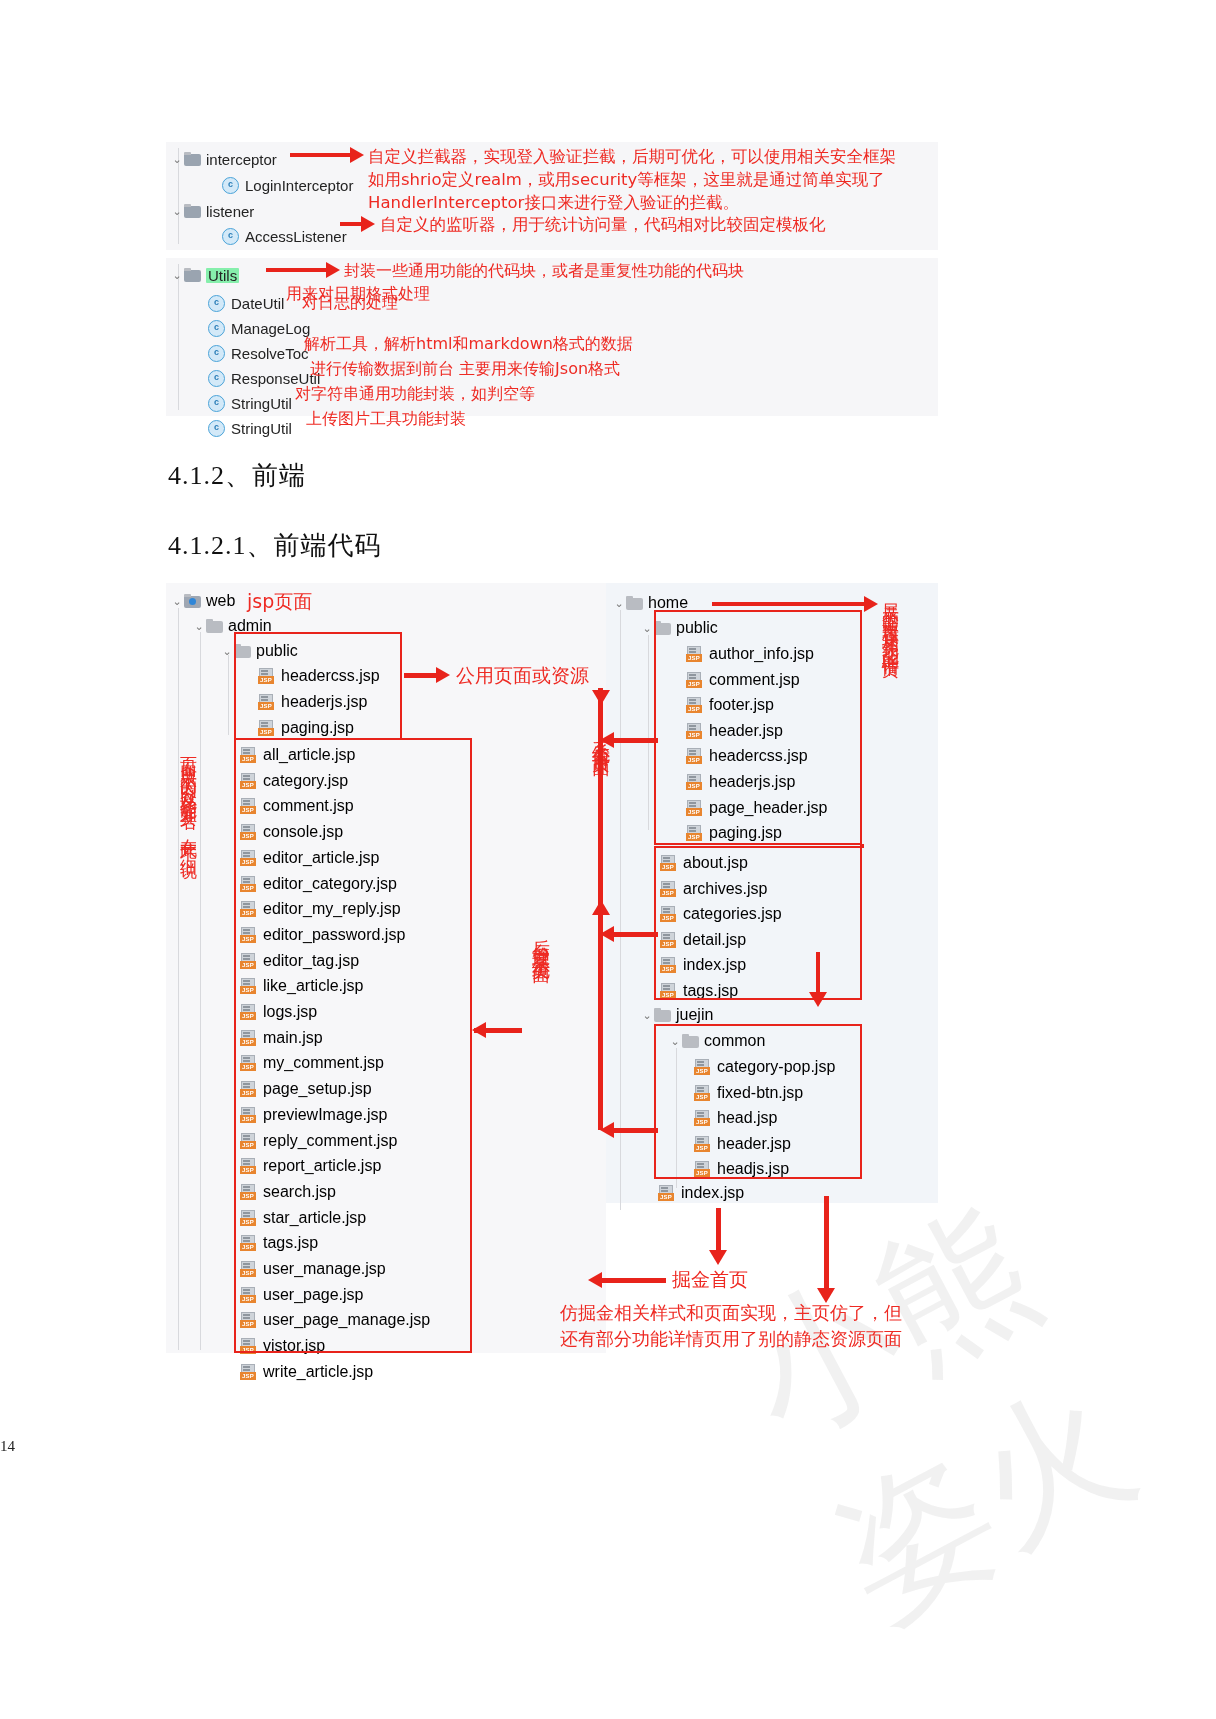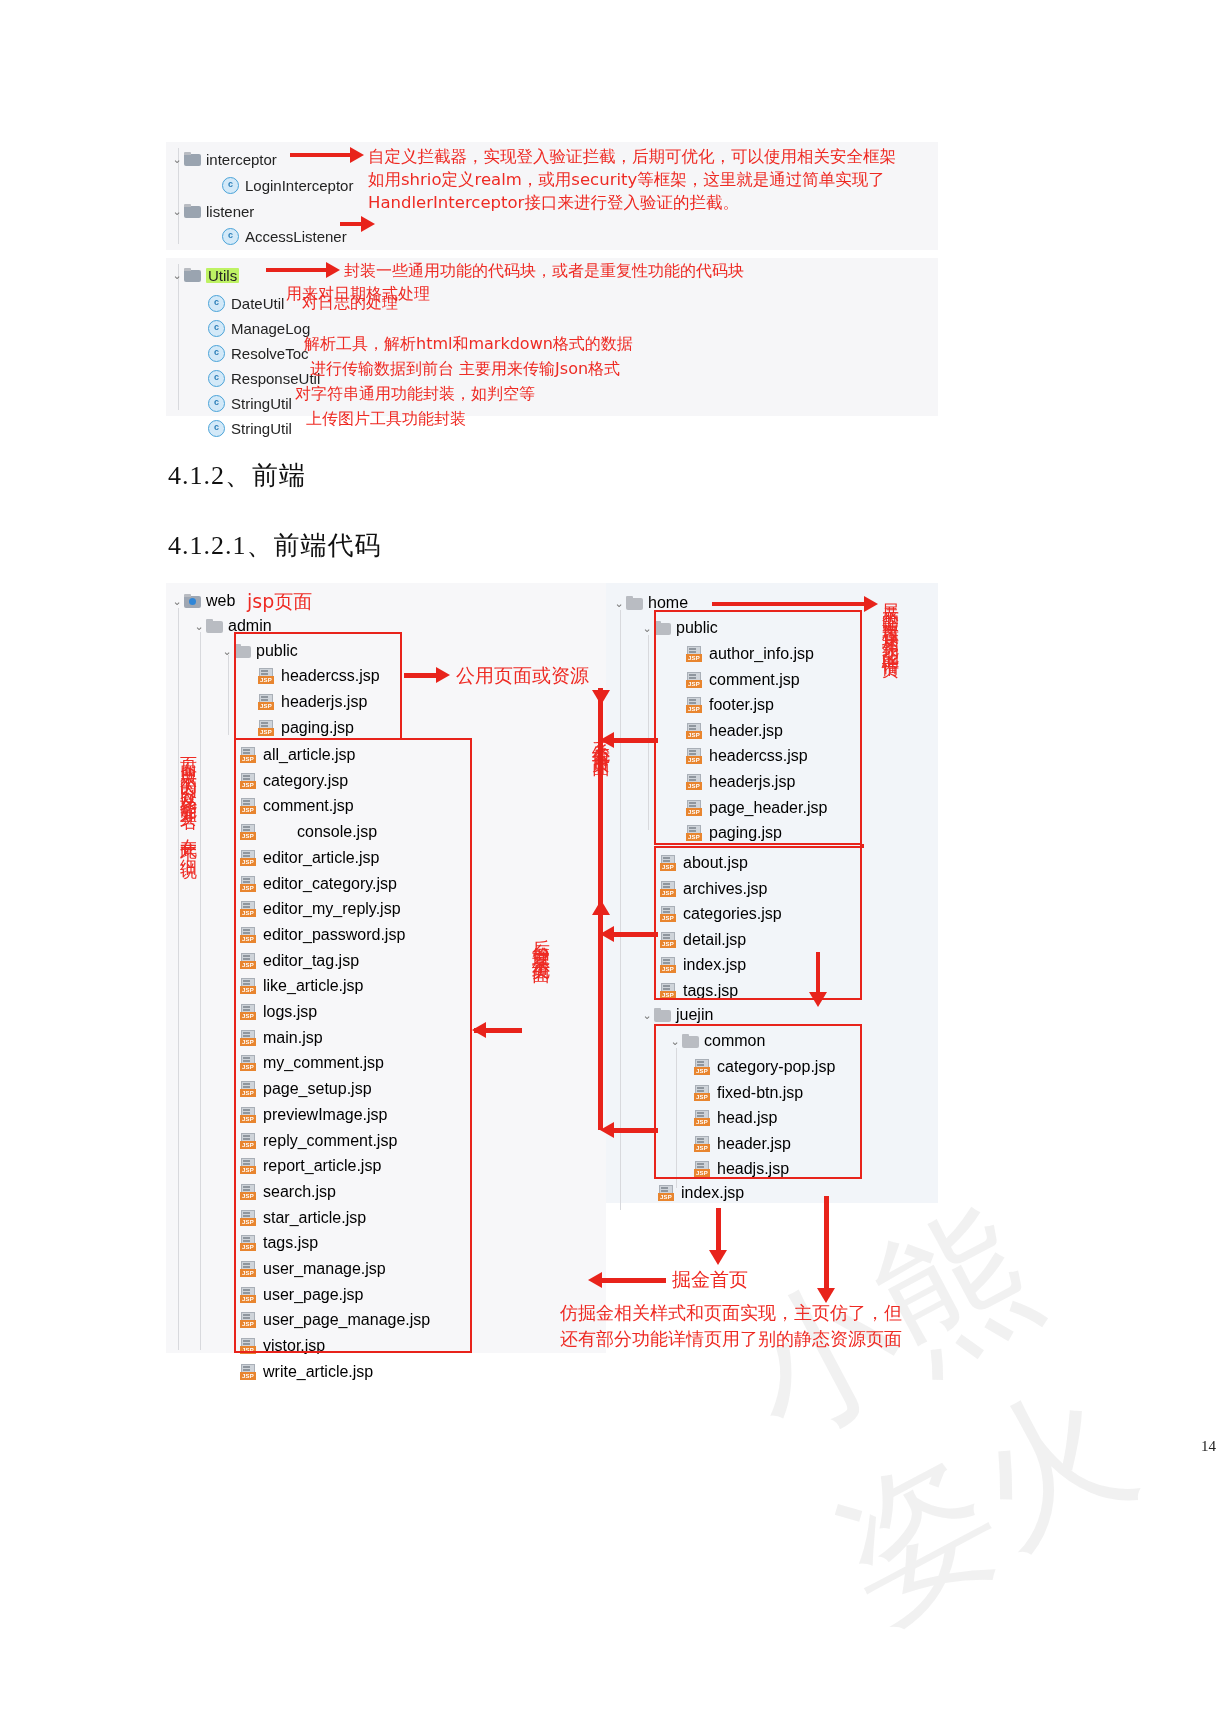--- a/index.html
+++ b/index.html
@@ -77,40 +77,40 @@
   }
   .vredtxt{
     position:absolute;color:#ee2a23;
     font-family:"DejaVu Sans","Liberation Sans",sans-serif;
     font-size:17px;
     writing-mode:vertical-rl;
     text-orientation:upright;
     letter-spacing:3px;
     line-height:1;
   }
-  .hl{background:#bef264;padding:0 2px;border-radius:1px;}
+  .hl{background:#86efac;padding:0 2px;border-radius:1px;}
 
   
   .abox{position:absolute;border:2.5px solid #e8231b;box-sizing:border-box;}
   .aline{position:absolute;background:#e8231b;}
   .ahead{position:absolute;width:0;height:0;}
   .ahead.right{border-top:8px solid transparent;border-bottom:8px solid transparent;border-left:14px solid #e8231b;}
   .ahead.left{border-top:8px solid transparent;border-bottom:8px solid transparent;border-right:14px solid #e8231b;}
   .ahead.down{border-left:9px solid transparent;border-right:9px solid transparent;border-top:15px solid #e8231b;}
   .ahead.up{border-left:9px solid transparent;border-right:9px solid transparent;border-bottom:15px solid #e8231b;}
 
   
   .h3{
     position:absolute;
     font-family:"Liberation Serif","DejaVu Serif",serif;
     font-size:26px;color:#111;letter-spacing:1px;font-weight:normal;
   }
 
   .pagenum{
-    position:absolute;left:0;right:0;text-align:right;
+    position:absolute;left:0;right:0;text-align:left;
     font-family:"Liberation Serif","DejaVu Serif",serif;font-size:15px;color:#222;
   }
 
   .wm{
     position:absolute;color:rgba(150,150,150,.13);
     font-family:"Liberation Serif","DejaVu Serif",serif;
     font-size:150px;transform:rotate(-28deg);pointer-events:none;user-select:none;
   }
 </style>
 </head>
@@ -149,20 +149,21 @@
   </div>
 
   <div class="aline" style="left:290px;top:153px;width:62px;height:4px;"></div>
   <div class="ahead right" style="left:350px;top:147px;"></div>
   <div class="redtxt" style="left:368px;top:145px;font-size:16.5px;line-height:23px;">自定义拦截器，实现登入验证拦截，后期可优化，可以使用相关安全框架
 如用shrio定义realm，或用security等框架，这里就是通过简单实现了
 HandlerInterceptor接口来进行登入验证的拦截。</div>
 
   <div class="aline" style="left:340px;top:222px;width:24px;height:4px;"></div>
   <div class="ahead right" style="left:361px;top:216px;"></div>
+  <div class="redtxt" style="left:380px;top:214px;font-size:16.5px;">自定义的监听器，用于统计访问量，代码相对比较固定模板化</div>
 
   <div class="ide-panel" style="left:166px;top:258px;width:772px;height:158px;background:#f6f6f8;">
     <div class="guide" style="left:12px;top:6px;height:146px;"></div>
 
     <div class="row" style="position:absolute;left:4px;top:4px;">
       <span class="chev">⌄</span>
       <span class="folder-ic blue"></span>
       <span class="lbl hl">Utils</span>
     </div>
 
@@ -280,21 +281,21 @@
         </span>
         <span class="lbl">category.jsp</span>
       </div>
       <div class="row" style="position: absolute; left: 240px; top: 793.4px;">
         <span class="jsp-ic">
           <span class="sheet"></span>
           <span class="tag">JSP</span>
         </span>
         <span class="lbl">comment.jsp</span>
       </div>
-      <div class="row" style="position: absolute; left: 240px; top: 819.1px; gap: 34px;">
+      <div class="row" style="position: absolute; left: 240px; top: 819.1px;">
         <span class="jsp-ic">
           <span class="sheet"></span>
           <span class="tag">JSP</span>
         </span>
         <span class="lbl">console.jsp</span>
       </div>
       <div class="row" style="position: absolute; left: 240px; top: 844.8px;">
         <span class="jsp-ic">
           <span class="sheet"></span>
           <span class="tag">JSP</span>

